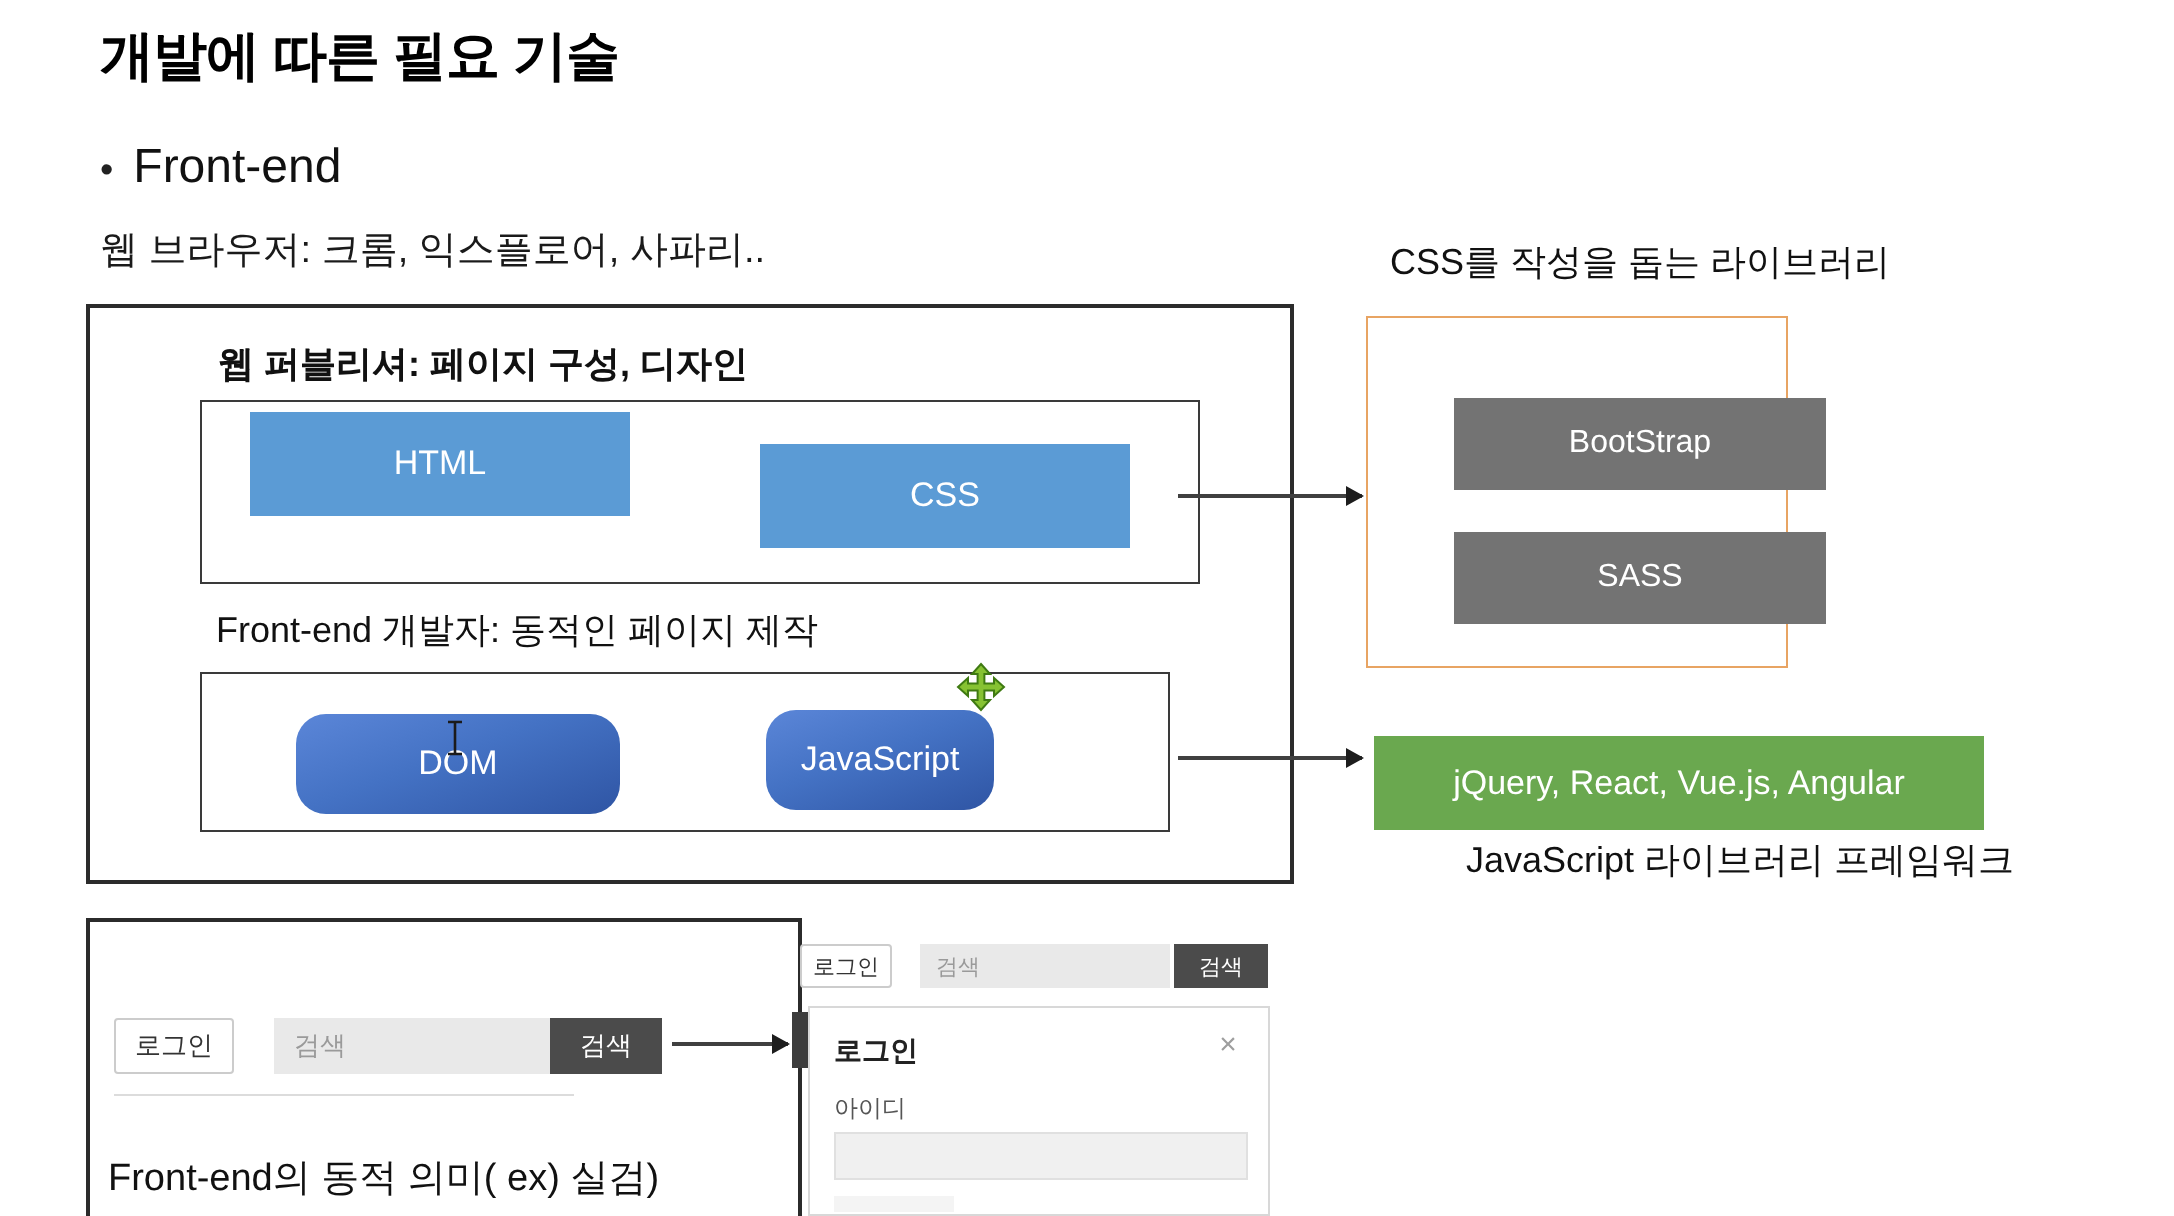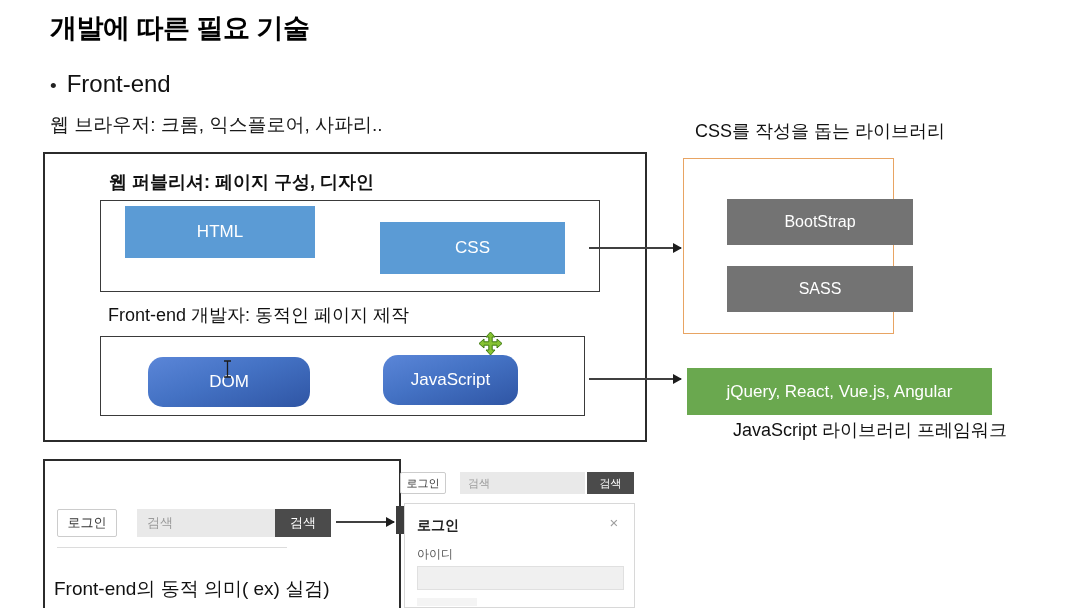--- a/index.html
+++ b/index.html
@@ -97,21 +97,21 @@
     box-sizing: border-box;
   }
   .tech-light { background: #5b9bd5; }
   .tech-grad  {
     background: linear-gradient(160deg, #5b86d8 0%, #4472c4 45%, #2f55a4 100%);
     border-radius: 15px;
   }
   .box-html { left: 125px; top: 206px; width: 190px; height: 52px; }
   .box-css  { left: 380px; top: 222px; width: 185px; height: 52px; }
   .box-dom  { left: 148px; top: 357px; width: 162px; height: 50px; }
-  .box-js   { left: 383px; top: 355px; width: 135px; height: 50px; }
+  .box-js   { left: 383px; top: 355px; width: 114px; height: 50px; }
 
   
   .arrow {
     position: absolute;
     height: 2px;
     background: #404040;
   }
   .arrow::after {
     content: "";
     position: absolute;

